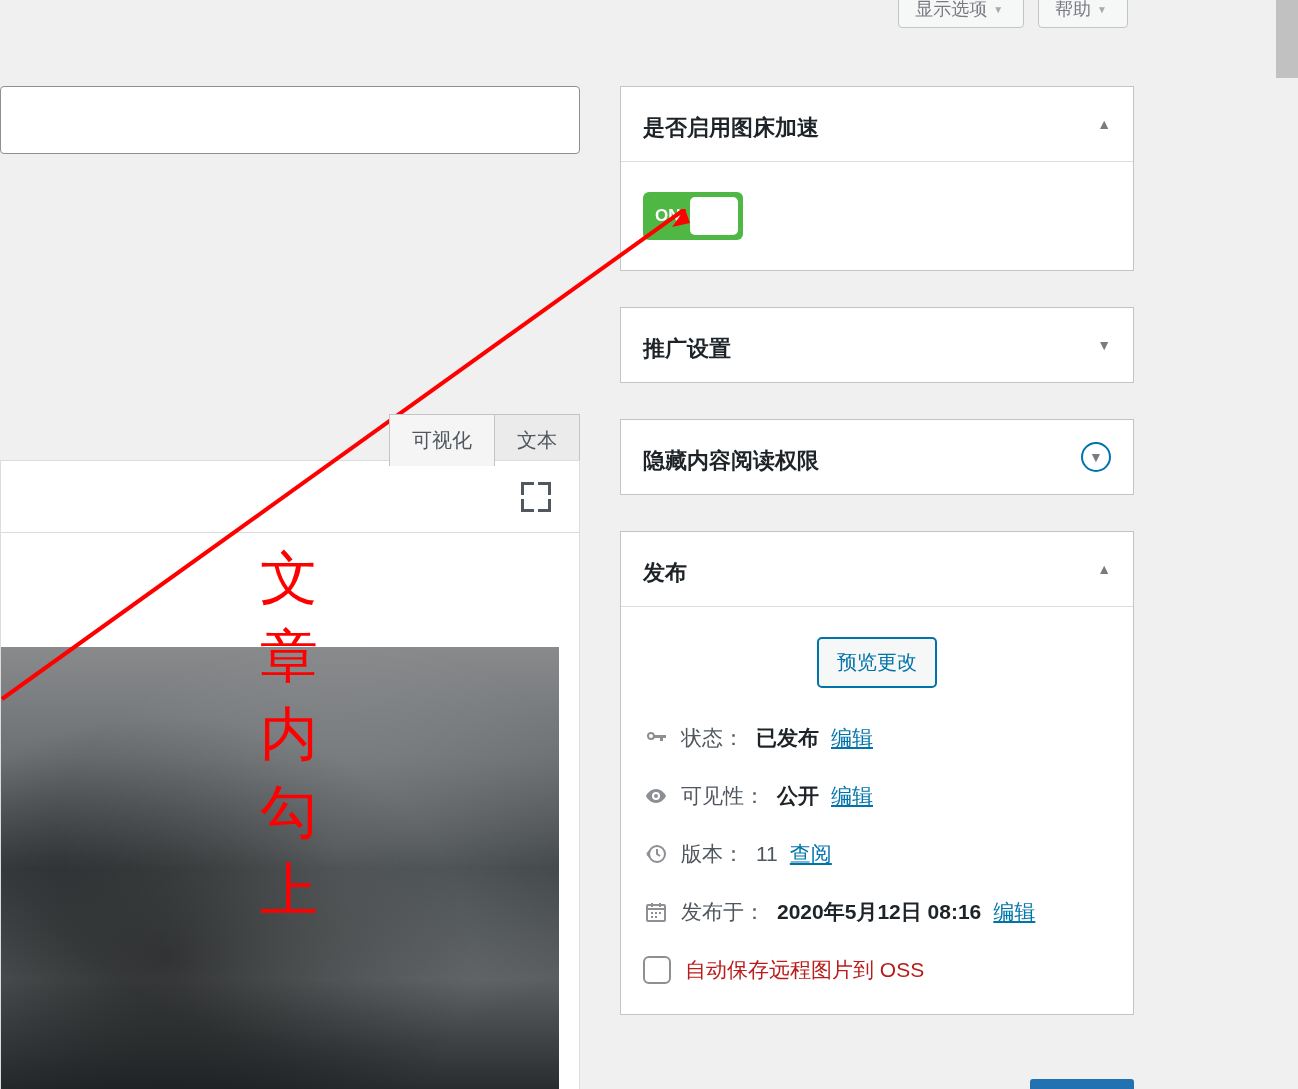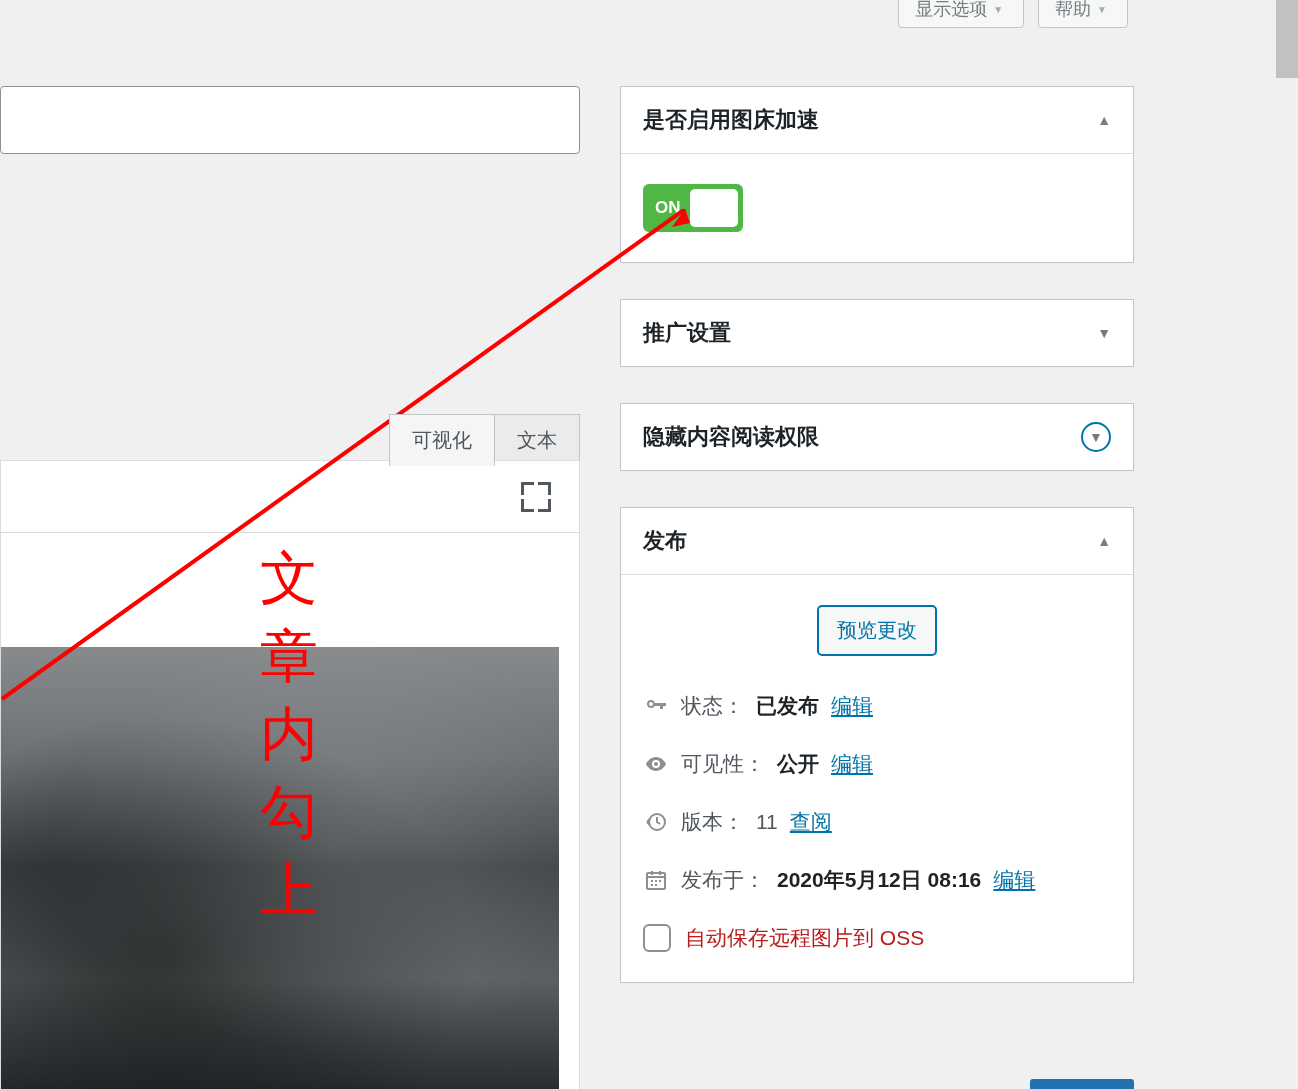--- a/index.html
+++ b/index.html
@@ -185,20 +185,21 @@
       justify-content: space-between;
       padding: 18px 22px;
       border-bottom: 1px solid #dcdcde;
       cursor: pointer;
     }
     .panel-header.no-border { border-bottom: none; border-radius: 24px; }
     .panel-title {
       font-size: 22px;
       font-weight: 700;
       color: #1d2327;
+      margin-top: 8px;
     }
     .panel-toggle {
       color: #787c82;
       font-size: 14px;
     }
     .panel-toggle.circled {
       border: 2px solid #0073aa;
       border-radius: 50%;
       width: 30px;
       height: 30px;

